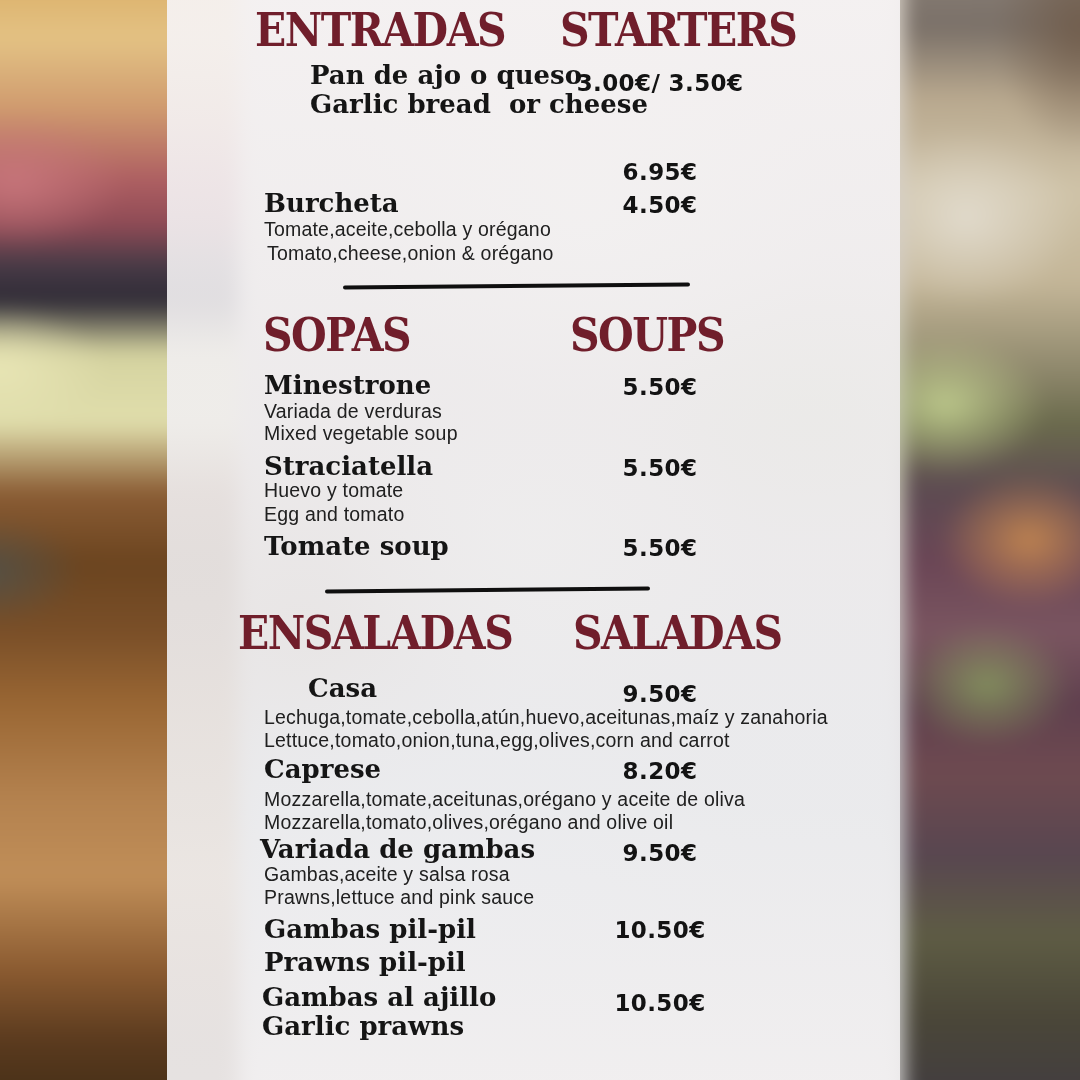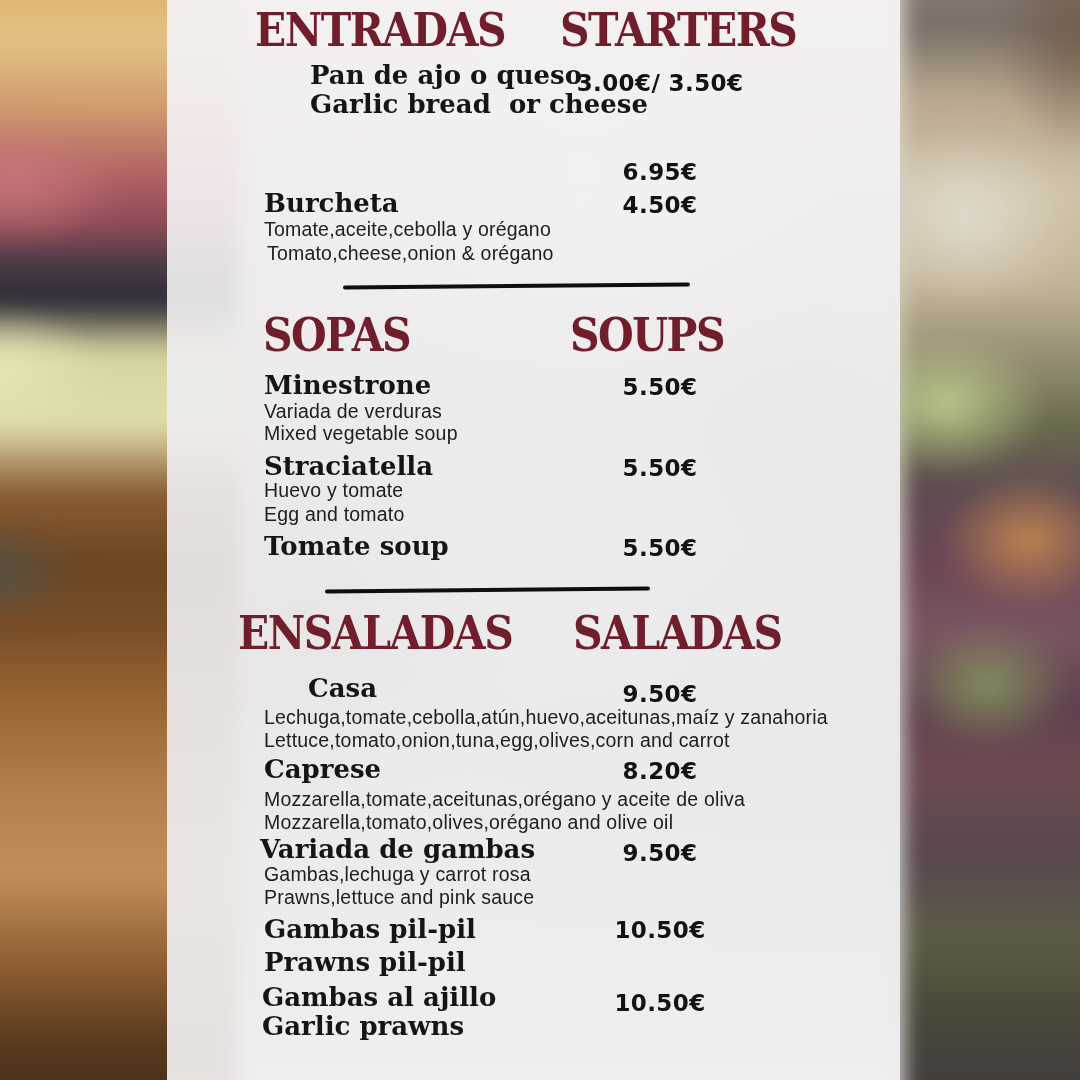--- a/index.html
+++ b/index.html
@@ -135,21 +135,21 @@
     <div class="iname" style="left:264px; top:755px;">
       <span class="nline">Caprese</span>
     </div>
     <div class="idesc" style="left:264px; top:788px;">Mozzarella,tomate,aceitunas,orégano y aceite de oliva</div>
     <div class="idesc" style="left:264px; top:811px;">Mozzarella,tomato,olives,orégano and olive oil</div>
     <div class="iprice" style="left:575px; top:758px;">8.20€</div>
 
     <div class="iname" style="left:260px; top:835px;">
       <span class="nline">Variada de gambas</span>
     </div>
-    <div class="idesc" style="left:264px; top:863px;">Gambas,lechuga y carrot rosa</div>
+    <div class="idesc" style="left:264px; top:863px;">Gambas,aceite y salsa rosa</div>
     <div class="idesc" style="left:264px; top:886px;">Prawns,lettuce and pink sauce</div>
     <div class="iprice" style="left:575px; top:840px;">9.50€</div>
 
     <div class="iname lh33" style="left:264px; top:913px;">
       <span class="nline">Gambas pil-pil</span>
       <span class="nline">Prawns pil-pil</span>
     </div>
     <div class="iprice" style="left:575px; top:917px;">10.50€</div>
 
     <div class="iname" style="left:262px; top:983px;">

